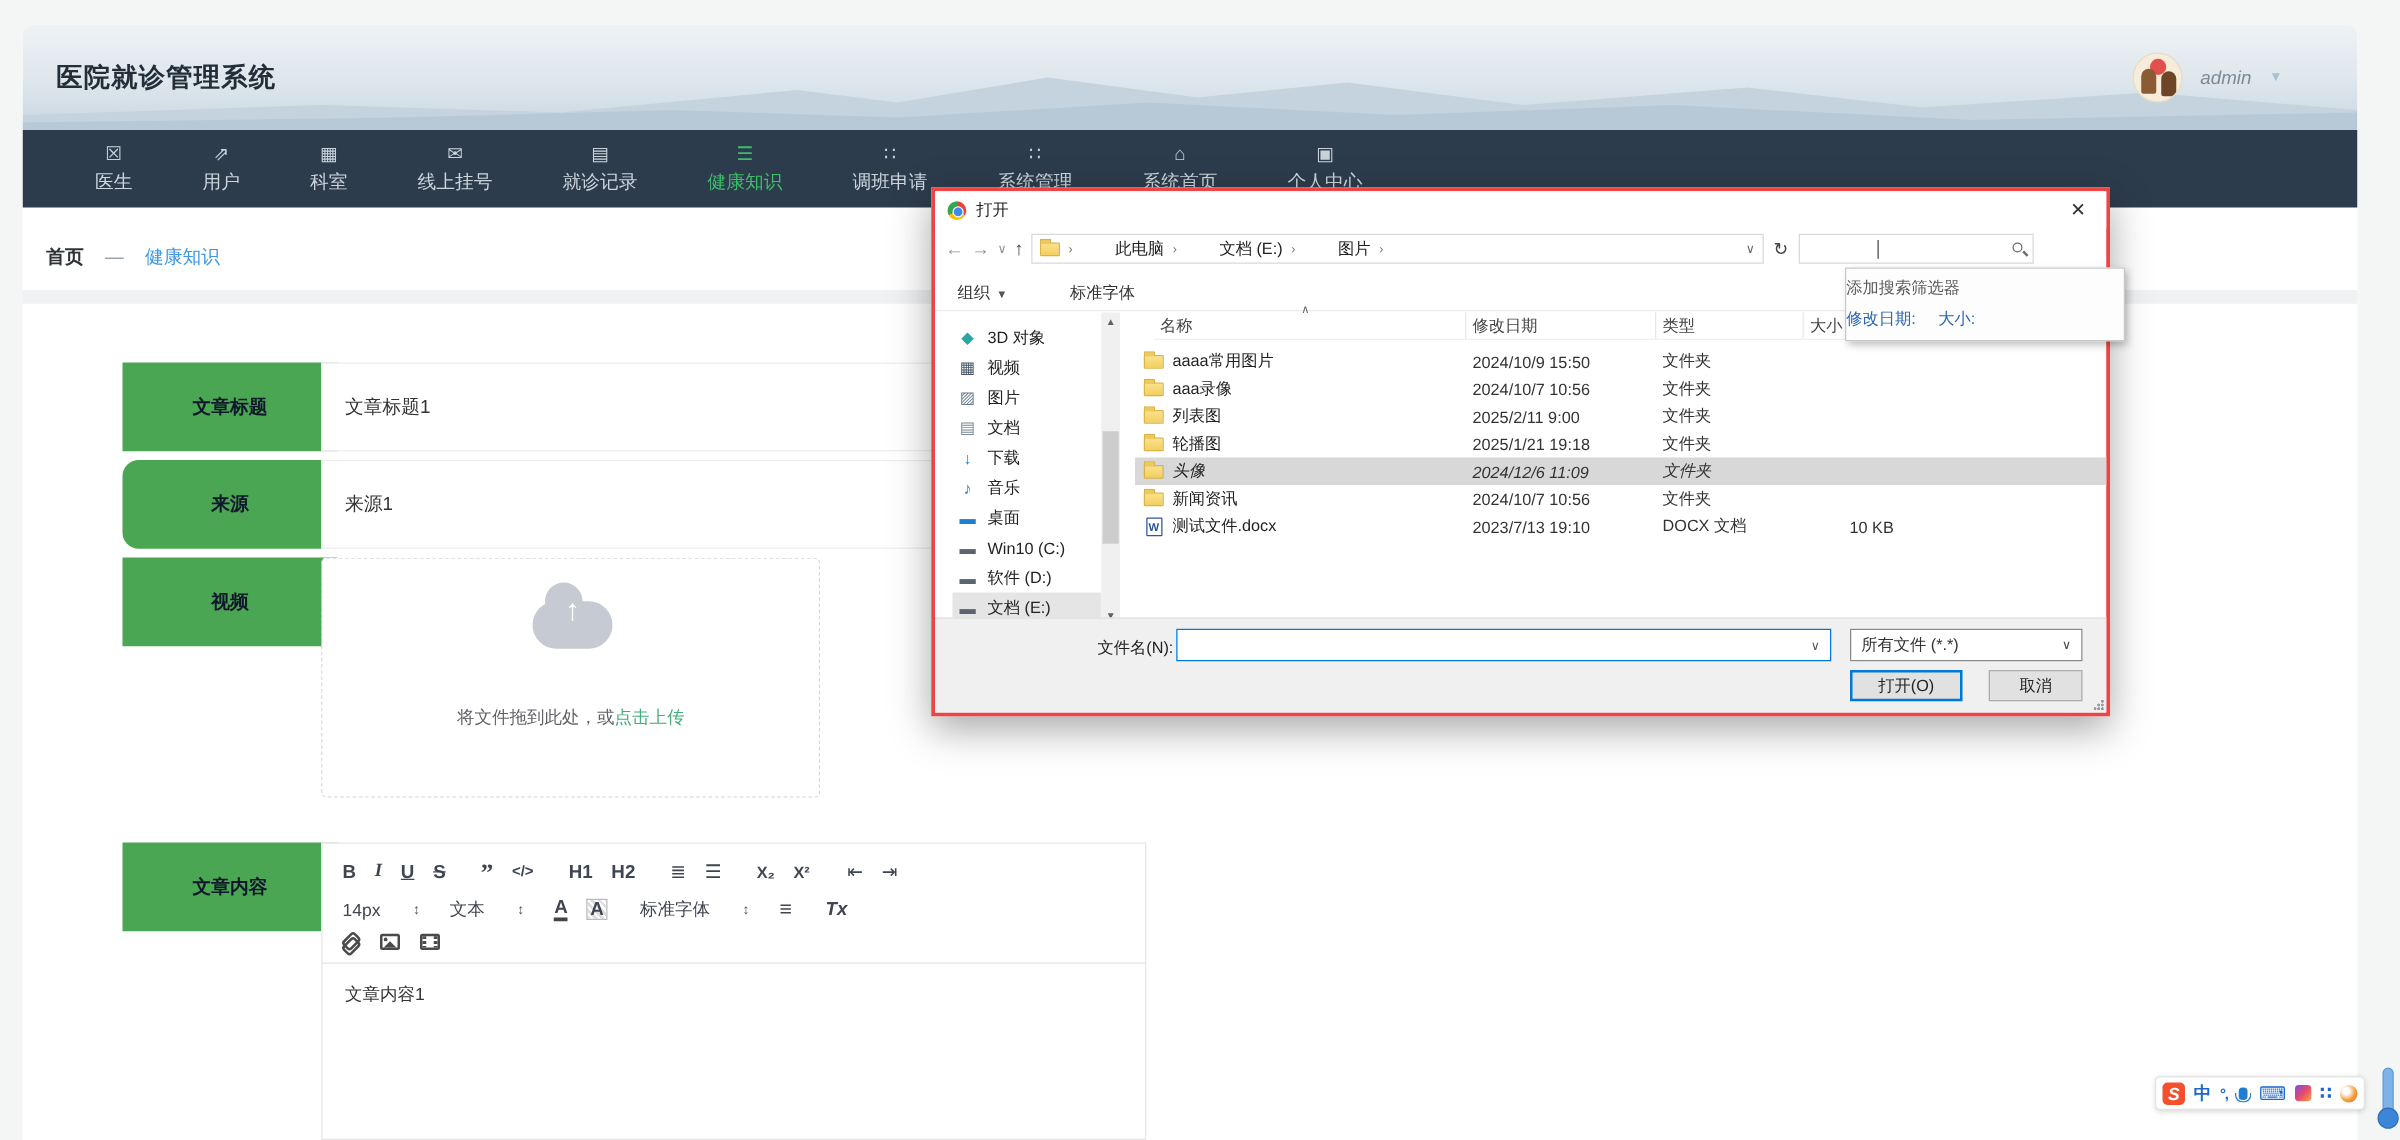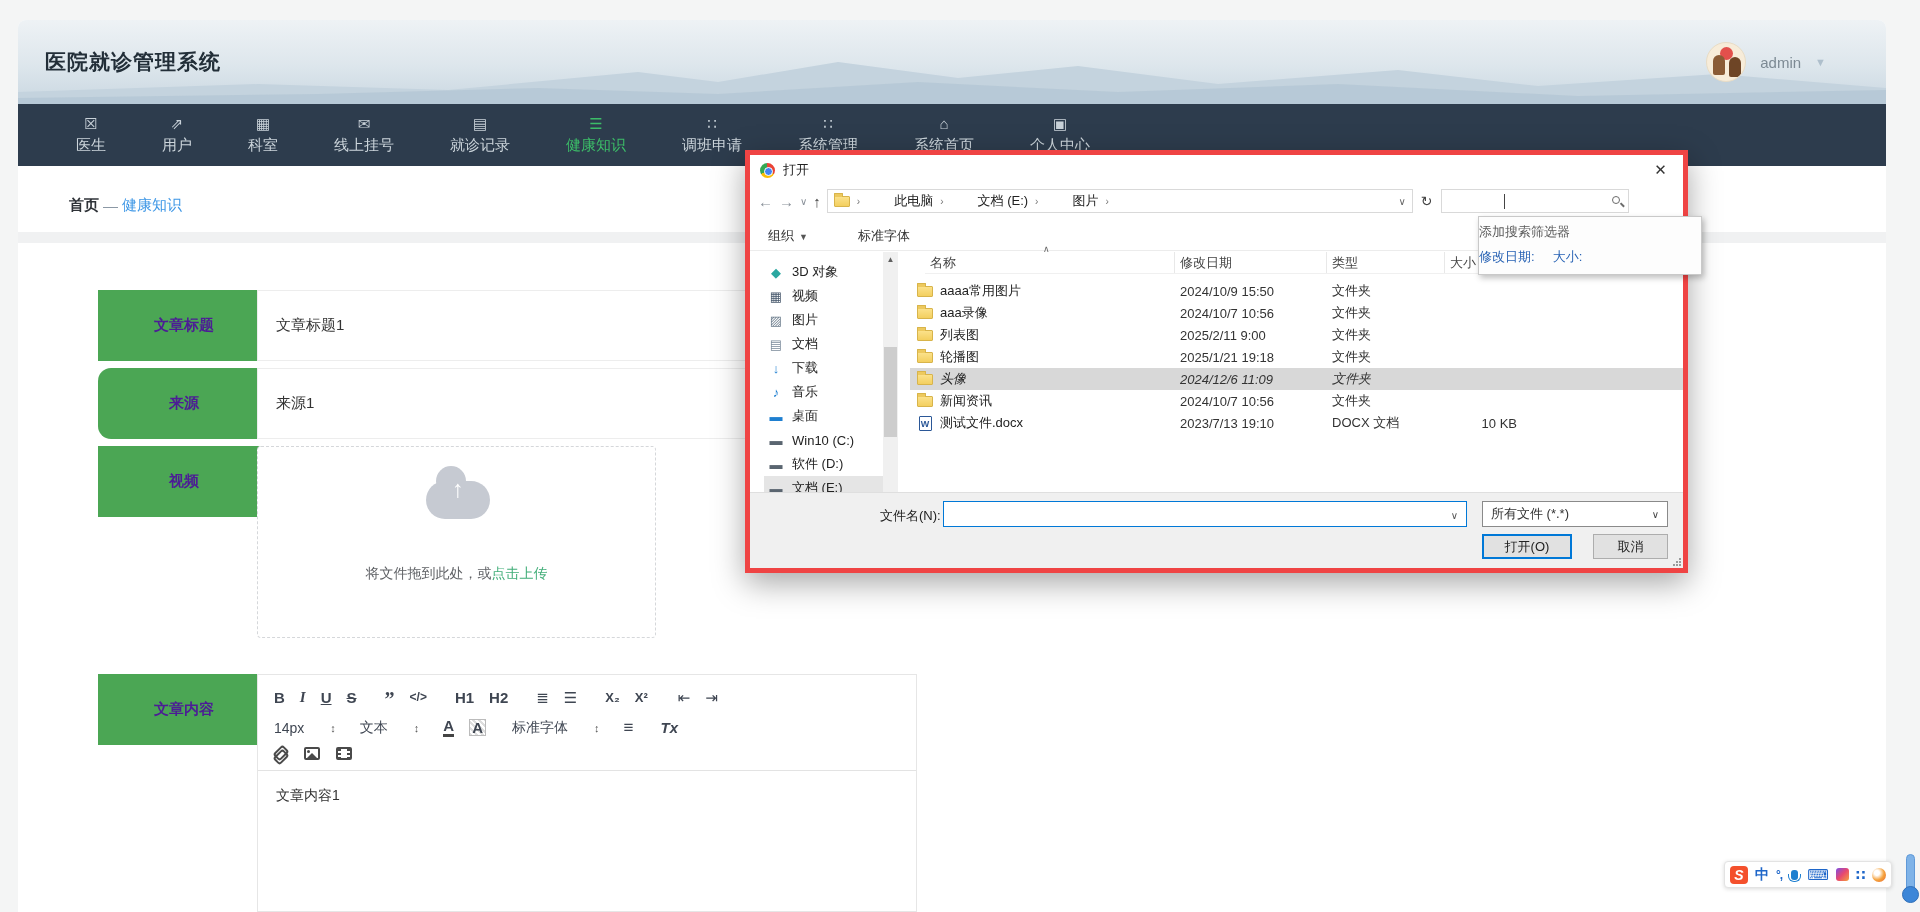--- a/index.html
+++ b/index.html
@@ -8,40 +8,40 @@
 
   
   .app-card { position:absolute; left:18px; top:20px; width:1868px; bottom:0; background:#fff; border-radius:8px 8px 0 0; overflow:hidden; }
   .app-header { position:relative; height:84px; background:linear-gradient(180deg,#eef2f5 0%,#dde6ec 55%,#c9d7e1 100%); overflow:hidden; }
   .app-header svg { position:absolute; left:0; bottom:0; width:100%; height:60px; }
   .app-title { position:absolute; left:27px; top:28px; font-size:21px; font-weight:bold; color:#222e38; letter-spacing:1px; }
   .user-box { position:absolute; right:60px; top:22px; display:flex; align-items:center; gap:14px; }
   .avatar { width:40px; height:40px; border-radius:50%; background:#f7ecd9; position:relative; overflow:hidden; border:1px solid #e8dcc5; }
   .avatar::before { content:""; position:absolute; left:13px; top:4px; width:13px; height:13px; border-radius:50%; background:#e2504c; }
   .avatar::after { content:""; position:absolute; left:6px; top:12px; width:12px; height:20px; border-radius:6px 6px 2px 2px; background:#8a5b35; box-shadow:16px 2px 0 0 #6e4526; }
-  .user-name { font-size:15px; color:#7d8a94; }
+  .user-name { font-size:15px; color:#7d8a94;font-style:italic; }
   .user-caret { font-size:11px; color:#aebfcc; }
 
   
   .nav { height:62px; background:#2d3c4d; display:flex; align-items:center; padding-left:30px; }
   .nav-item { width:86px; min-width:86px; display:flex; flex-direction:column; align-items:center; gap:5px; cursor:pointer; padding:0 6px; }
   .nav-item.wide { width:116px; min-width:116px; }
   .nav-icon { font-size:15px; color:#c9d2d9; line-height:1; }
   .nav-label { font-size:15px; color:#ccd5db; white-space:nowrap; }
   .nav-item.active .nav-icon, .nav-item.active .nav-label { color:#3cbd68; }
 
   
-  .breadcrumb { position:absolute; left:37px; top:196px; display:flex; gap:4px; align-items:center; font-size:15px;margin-left:32px; }
+  .breadcrumb { position:absolute; left:37px; top:196px; display:flex; gap:17px; align-items:center; font-size:15px; }
   .bc-home { color:#2f3338; font-weight:bold; }
   .bc-sep { color:#8b98a5; }
   .bc-current { color:#3e97e6; }
   .content-divider { position:absolute; left:18px; top:232px; width:1868px; height:11px; background:#f0f1f2; }
 
   
-  .flabel { position:absolute; left:98px; width:172px; height:71px; background:#4ba654; color:#4c1d95; font-size:15px; font-weight:bold; display:flex; align-items:center; justify-content:center; }
+  .flabel { position:absolute; left:98px; width:172px; height:71px; background:#4ba654; color:#0f172a; font-size:15px; font-weight:bold; display:flex; align-items:center; justify-content:center; }
   .fcell { position:absolute; left:257px; width:660px; height:71px; background:#fff; border:1px solid #ededed; display:flex; align-items:center; padding-left:18px; font-size:15px; color:#333; }
   .upload-box { position:absolute; left:257px; top:446px; width:399px; height:192px; border:1px dashed #d5d7da; border-radius:4px; background:#fff; }
   .cloud { position:absolute; left:168px; top:34px; width:64px; height:38px; background:#c6cad2; border-radius:19px; }
   .cloud::before { content:""; position:absolute; left:10px; top:-15px; width:30px; height:30px; background:#c6cad2; border-radius:50%; }
   .cloud::after { content:"↑"; position:absolute; left:0; right:0; top:-6px; text-align:center; color:#fff; font-size:24px; font-weight:bold; }
   .upload-hint { position:absolute; left:0; right:0; top:118px; text-align:center; font-size:14px; color:#606266; }
   .upload-link { color:#42ae79; cursor:pointer; }
 
   
   .editor { position:absolute; left:257px; top:674px; width:660px; height:238px; border:1px solid #e6e6e6; background:#fff; }
@@ -59,21 +59,21 @@
   .ic-link::before { left:0; top:6px; transform:rotate(-45deg); }
   .ic-link::after { right:0; top:2px; transform:rotate(-45deg); }
   .ic-image { width:16px; height:13px; border:2px solid #4a4a4a; border-radius:2px; }
   .ic-image::before { content:""; position:absolute; left:1px; top:1px; width:3px; height:3px; border-radius:50%; background:#4a4a4a; }
   .ic-image::after { content:""; position:absolute; left:1px; bottom:0; border-left:5px solid transparent; border-right:5px solid transparent; border-bottom:5px solid #4a4a4a; }
   .ic-video { width:16px; height:13px; border:2px solid #4a4a4a; border-radius:2px; background:repeating-linear-gradient(180deg,#4a4a4a 0 2px,transparent 2px 4px); background-size:3px 100%; background-repeat:repeat-y; background-position:right; }
   .ic-video::before { content:""; position:absolute; left:0; top:0; bottom:0; width:3px; background:repeating-linear-gradient(180deg,#4a4a4a 0 2px,transparent 2px 4px); }
   .ed-content { padding:16px 18px; font-size:14px; color:#333; }
 
   
-  .dialog { position:absolute; left:745px; top:150px; width:943px; height:423px; background:#fff; border:5px solid #ef4444; box-shadow:0 10px 30px rgba(0,0,0,.35); z-index:50; font-size:13px; color:#333; }
+  .dialog { position:absolute; left:745px; top:150px; width:943px; height:423px; background:#fff; border:3px solid #ef4444; box-shadow:0 10px 30px rgba(0,0,0,.35); z-index:50; font-size:13px; color:#333; }
   .dlg-titlebar { position:absolute; left:0; top:0; right:0; height:30px; display:flex; align-items:center; padding-left:10px; gap:8px; background:#fff; }
   .chrome-ico { width:15px; height:15px; border-radius:50%; background:conic-gradient(#ea4335 0 120deg,#fbbc05 120deg 240deg,#34a853 240deg 360deg); position:relative; }
   .chrome-ico::after { content:""; position:absolute; left:4px; top:4px; width:7px; height:7px; border-radius:50%; background:#4285f4; border:1px solid #fff; }
   .dlg-title { font-size:13px; color:#222; }
   .dlg-close { position:absolute; right:0; top:0; width:45px; height:29px; display:flex; align-items:center; justify-content:center; font-size:15px; color:#333; cursor:pointer; }
   .dlg-navrow { position:absolute; left:0; top:30px; right:0; height:32px; display:flex; align-items:center; padding:0 8px; gap:6px; }
   .nav-arrow { color:#8a9199; font-size:15px; cursor:pointer; }
   .nav-arrow.up { color:#444; }
   .nav-arrow.small { font-size:10px; }
   .addr-bar { width:586px; height:24px; border:1px solid #d9d9d9; display:flex; align-items:center; padding:0 6px; gap:7px; background:#fff; }

